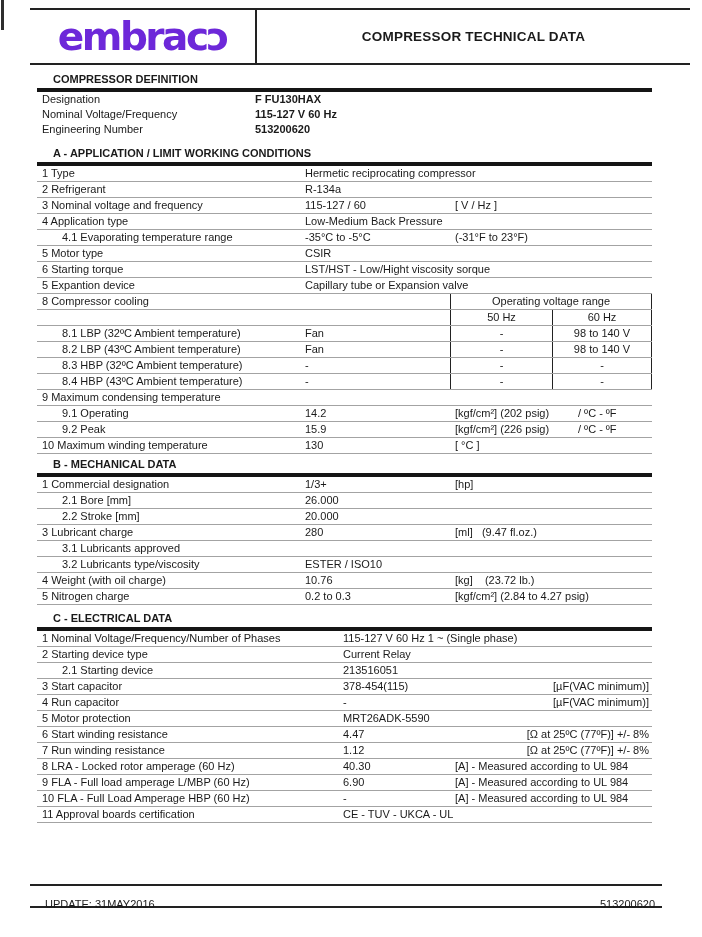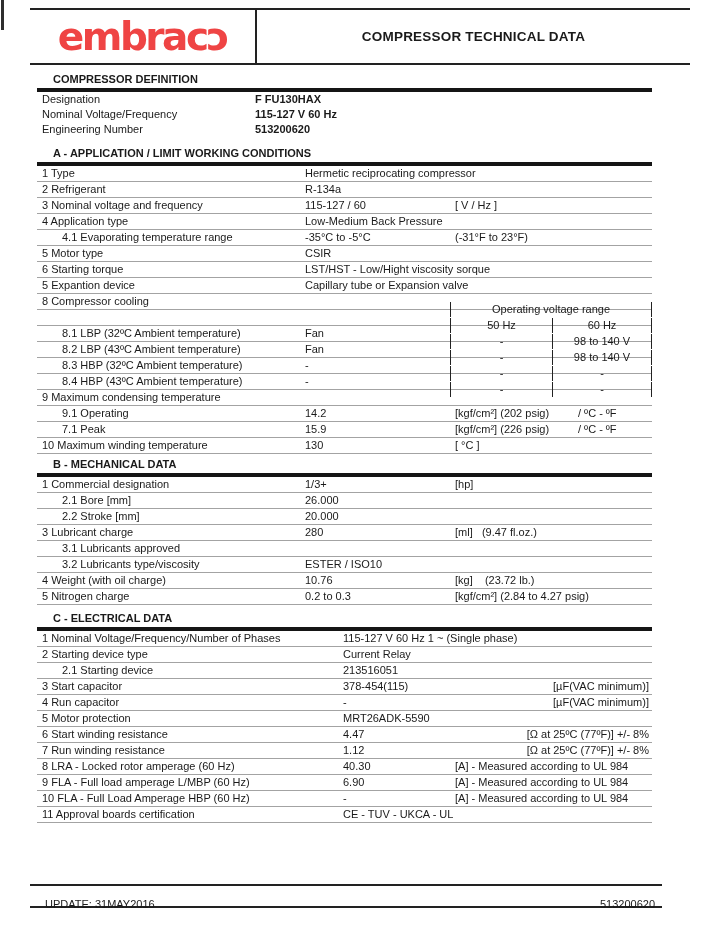--- a/index.html
+++ b/index.html
@@ -7,21 +7,21 @@
         font-family:"Liberation Sans","DejaVu Sans",sans-serif;color:#1a1a1a;overflow:hidden;}
   *{box-sizing:border-box;}
 
   .edge-artifact{position:absolute;left:1px;top:0;width:3px;height:30px;background:#2f2f2f;}
 
   
   .hdr{position:absolute;left:30px;top:8px;width:660px;height:57px;
        border-top:2px solid #222;border-bottom:2px solid #222;display:flex;}
   .hdr-left{width:225px;display:flex;align-items:center;justify-content:center;}
   .logo{font-family:"DejaVu Sans",sans-serif;font-weight:bold;font-size:39px;
-        letter-spacing:-2.5px;color:#ef4444;line-height:1;}
+        letter-spacing:-2.5px;color:#6d28d9;line-height:1;}
   .hdr-right{flex:1;border-left:2px solid #222;display:flex;align-items:center;justify-content:center;}
   .doc-title{font-weight:bold;font-size:13.5px;letter-spacing:.2px;}
 
   
   .content{position:absolute;left:37px;top:65px;width:615px;}
   .sec-heading{font-size:11px;font-weight:bold;white-space:pre;line-height:13px;margin-left:16px;}
   .h-def{margin-top:8px;}
   .h-a{margin-top:10px;}
   .h-b{margin-top:4px;}
   .h-c{margin-top:7px;}
@@ -36,21 +36,21 @@
   .trow{position:relative;height:16px;border-bottom:1px solid #a3a3a3;}
   .c{position:absolute;top:0;height:100%;display:flex;align-items:center;
      white-space:pre;font-size:11px;line-height:1;}
   .c.label{left:5px;}
   .c.label.ind{left:25px;}
   .c.val{left:268px;}
   .c.valc{left:306px;}
   .c.unit{left:418px;}
   .c.extra{left:541px;}
   .c.uright{right:3px;}
-  .v50,.v60,.vspan{position:absolute;top:8px;height:100%;display:flex;align-items:center;
+  .v50,.v60,.vspan{position:absolute;top:0;height:100%;display:flex;align-items:center;
      justify-content:center;font-size:11px;line-height:1;white-space:pre;}
   .v50{left:413px;width:102px;border-left:1px solid #222;}
   .v60{left:515px;right:0;border-left:1px solid #222;border-right:1px solid #222;}
   .vspan{left:413px;right:0;border-left:1px solid #222;border-right:1px solid #222;}
 
   
   .footer{position:absolute;left:30px;top:884px;width:632px;height:24px;
           border-top:2px solid #222;border-bottom:2px solid #222;
           display:flex;align-items:center;justify-content:space-between;
           padding:16px 7px 0 15px;font-size:11px;}
@@ -161,21 +161,21 @@
         <div class="trow">
           <span class="c label">9 Maximum condensing temperature</span>
         </div>
         <div class="trow">
           <span class="c label ind">9.1 Operating</span>
           <span class="c val">14.2</span>
           <span class="c unit">[kgf/cm²] (202 psig)</span>
           <span class="c extra">/ ºC - ºF</span>
         </div>
         <div class="trow">
-          <span class="c label ind">7.1 Peak</span>
+          <span class="c label ind">9.2 Peak</span>
           <span class="c val">15.9</span>
           <span class="c unit">[kgf/cm²] (226 psig)</span>
           <span class="c extra">/ ºC - ºF</span>
         </div>
         <div class="trow">
           <span class="c label">10 Maximum winding temperature</span>
           <span class="c val">130</span>
           <span class="c unit">[ °C ]</span>
         </div>
       </div>

